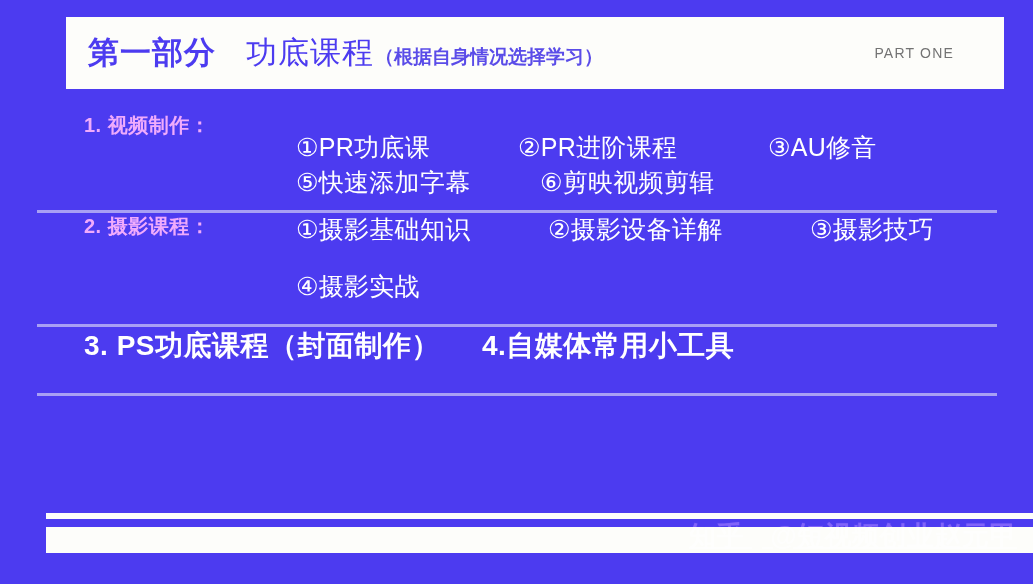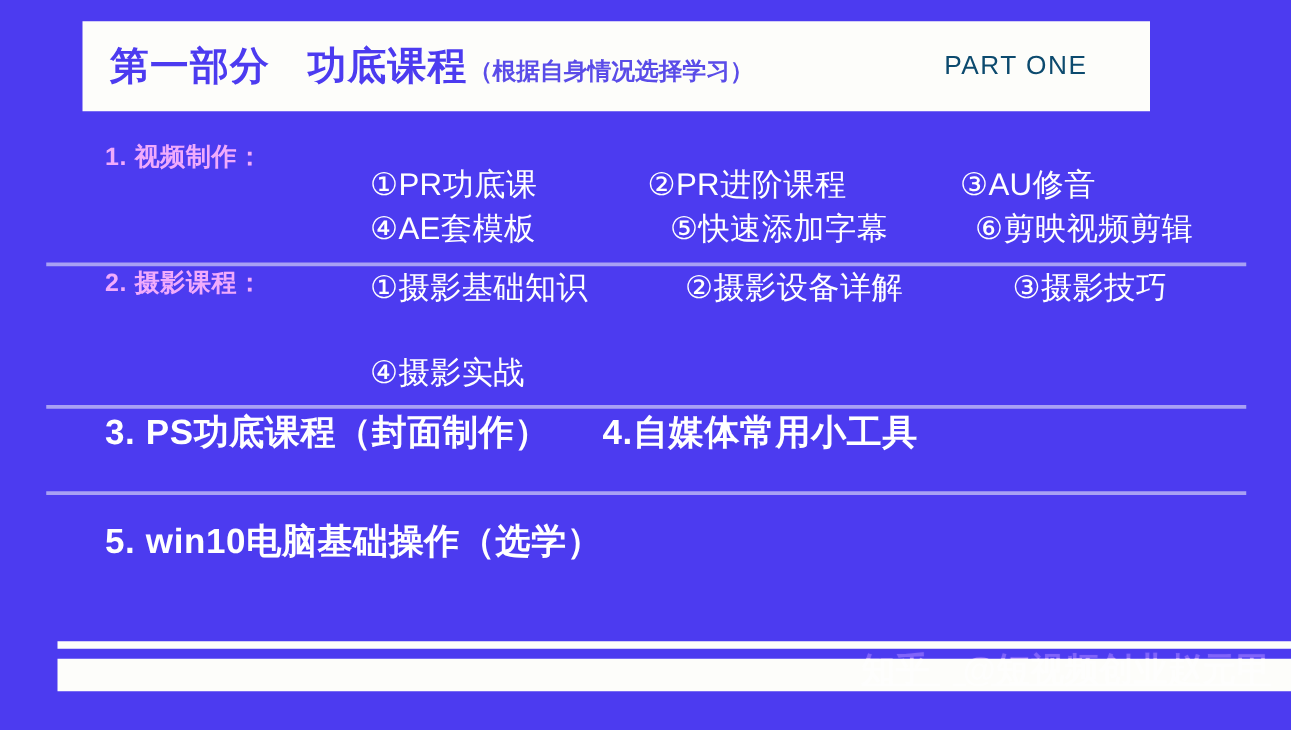--- a/index.html
+++ b/index.html
@@ -20,21 +20,21 @@
     height: 584px;
     background: #4c3bf0;
     box-sizing: border-box;
   }
 
   
   .header-card {
     position: absolute;
     left: 66px;
     top: 17px;
-    width: 854px;
+    width: 938px;
     height: 72px;
     background: #fdfdfa;
     display: flex;
     align-items: center;
     box-sizing: border-box;
     padding: 0 18px 0 22px;
   }
   .header-left {
     display: flex;
     align-items: baseline;
@@ -43,35 +43,35 @@
   }
   .hdr-part {
     font-size: 31px;
     font-weight: 700;
     color: #4c3bf0;
     letter-spacing: 1px;
   }
   .hdr-gap { display: inline-block; width: 30px; }
   .hdr-title {
     font-size: 31px;
-    font-weight: 700;
+    font-weight: 400;
     color: #4c3bf0;
     letter-spacing: 1px;
   }
   .hdr-note {
     font-size: 19px;
     font-weight: 700;
     color: #5a4ce8;
     margin-left: 1px;
     letter-spacing: 0px;
   }
   .hdr-right {
-    font-size: 21px;
+    font-size: 14px;
     font-weight: 400;
-    color: #0c4a6e;
+    color: #737373;
     letter-spacing: 1.2px;
     white-space: nowrap;
     padding-right: 32px;
   }
 
   
   .content {
     position: absolute;
     left: 0;
     top: 96px;
@@ -123,21 +123,21 @@
   .r1-l1 .i2 { width: 250px; margin-top: 44px; }
   .r1-l2 { height: 56px; align-items: center; padding-left: 296px; }
   .r1-l2 .i1 { width: 240px; }
   .r1-l2 .i2 { width: 244px; }
 
   
   .r2-l1 { height: 57px; align-items: flex-start; }
   .r2-l1 .row-label { width: 212px; }
   .r2-l1 .i1 { width: 252px; }
   .r2-l1 .i2 { width: 262px; }
-  .r2-l2 { height: 54px; align-items: center; padding-left: 296px; }
+  .r2-l2 { height: 54px; padding-left: 296px; }
 
   
   .r3 { height: 66px; align-items: flex-start; }
   .r3 .seg1 {
     font-size: 28px;
     font-weight: 700;
     letter-spacing: 0.5px;
     width: 398px;
     flex: 0 0 auto;
   }
@@ -211,21 +211,20 @@
       <div class="line r1-l1">
         <span class="row-label">1. 视频制作：</span>
         <span class="items">
           <span class="item i1">①PR功底课</span>
           <span class="item i2">②PR进阶课程</span>
           <span class="item i3">③AU修音</span>
         </span>
       </div>
       <div class="line r1-l2">
         <span class="items">
-          <span class="item i1">④AE套模板</span>
           <span class="item i2">⑤快速添加字幕</span>
           <span class="item i3">⑥剪映视频剪辑</span>
         </span>
       </div>
     </div>
 
     <div class="divider"></div>
 
     <div class="row">
       <div class="line r2-l1">
@@ -247,25 +246,20 @@
 
     <div class="row">
       <div class="line r3">
         <span class="seg1">3. PS功底课程（封面制作）</span>
         <span class="seg2">4.自媒体常用小工具</span>
       </div>
     </div>
 
     <div class="divider"></div>
 
-    <div class="row">
-      <div class="line r4">
-        <span class="seg1">5. win10电脑基础操作（选学）</span>
-      </div>
-    </div>
 
   </div>
 
   <div class="bar-thin"></div>
   <div class="bar-thick"></div>
 
   <div class="watermark">
     <span>知乎</span>
     <span class="wm-sep"></span>
     <span>@短视频创业赵元甲</span>

